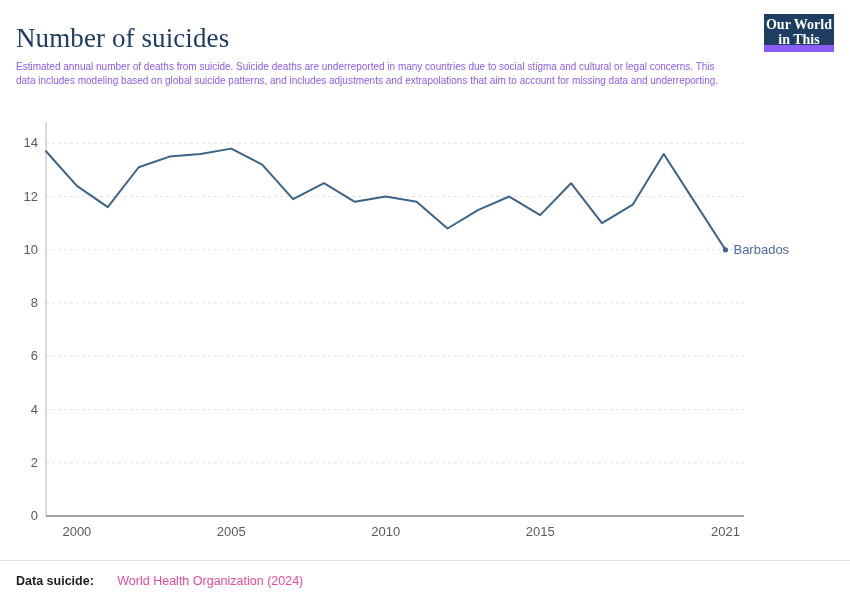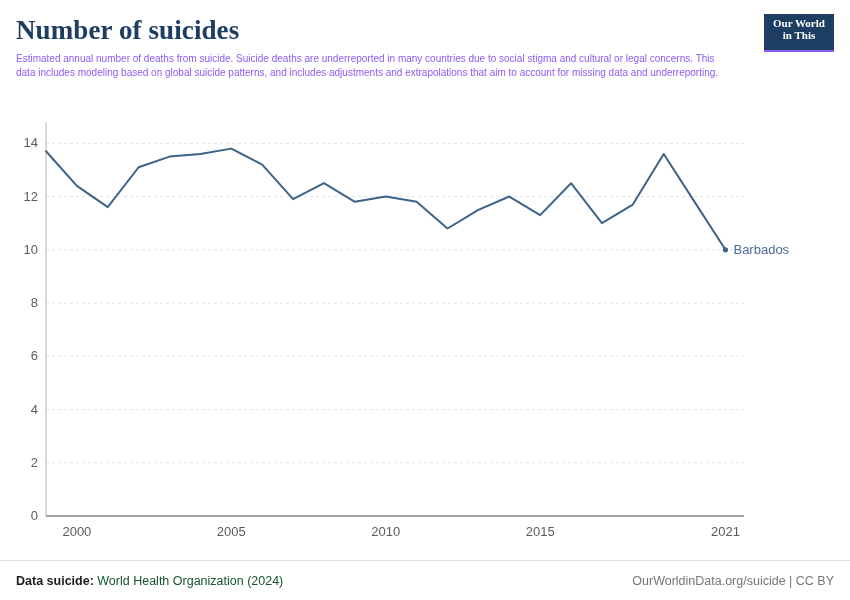--- a/index.html
+++ b/index.html
@@ -17,49 +17,49 @@
   .page {
     position: relative;
     width: 850px;
     height: 600px;
     box-sizing: border-box;
     padding: 16px 16px 0 16px;
   }
   .title {
     font-family: "Liberation Serif", serif;
     font-size: 27px;
-    font-weight: 700;
+    font-weight: 400;
     color: #1d3d63;
     letter-spacing: 0.1px;
-    margin: 0 0 6px 0;
+    margin: 8px 0 6px 0;
     line-height: 1.1;
   }
   .subtitle {
     font-size: 10px;
     line-height: 1.45;
     color: #8b5cf6;
     max-width: 720px;
     margin: 0;
   }
   .owid-logo {
     position: absolute;
     top: 14px;
     right: 16px;
     width: 70px;
     height: 38px;
     background: #1d3d63;
     color: #ffffff;
     font-family: "Liberation Serif", serif;
     font-weight: 700;
-    font-size: 11px;
+    font-size: 14px;
     line-height: 1.05;
     text-align: center;
     padding-top: 4px;
     box-sizing: border-box;
-    border-bottom: 2px solid #8b5cf6;
+    border-bottom: 7px solid #8b5cf6;
   }
   .owid-logo span {
     display: block;
   }
   .chart-area {
     position: absolute;
     left: 16px;
     top: 112px;
     width: 818px;
     height: 440px;
@@ -90,21 +90,22 @@
     align-items: center;
     justify-content: space-between;
     font-size: 12.5px;
     color: #767676;
   }
   .footer-left strong {
     color: #1d1d1d;
     font-weight: 700;
   }
   .footer-left .src-name {
-    color: #14532d;
+    color: #ec4899;
+    margin-left: 20px;
   }
   .footer-right {
     color: #767676;
   }
 </style>
 </head>
 <body>
 
 <div class="page">
 
@@ -157,16 +158,15 @@
           <text class="series-label" x="717.4690265486753" y="141.7837837837838" fill="#3d6389">Barbados</text>
         </g>
     </svg>
   </div>
 
   <div class="footer">
     <div class="footer-left">
       <strong>Data suicide:</strong>
       <span class="src-name">World Health Organization (2024)</span>
     </div>
-    <div class="footer-right">OurWorldinData.org/suicide | CC BY</div>
   </div>
 
 </div>
 
 </body></html>

